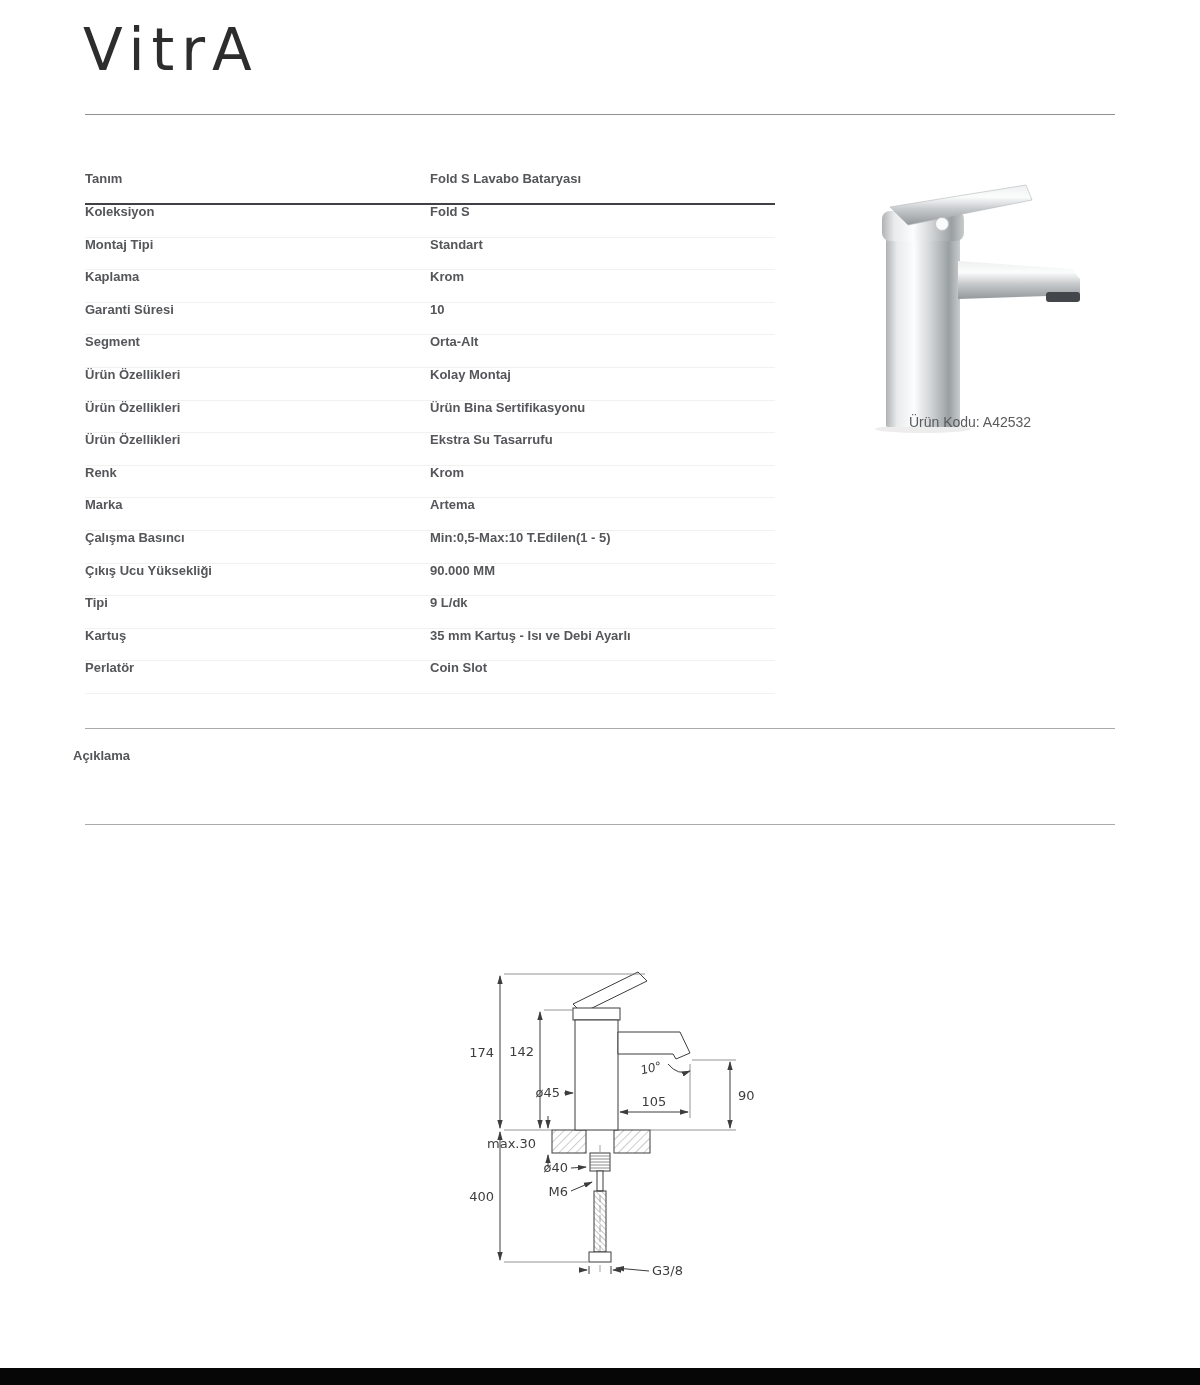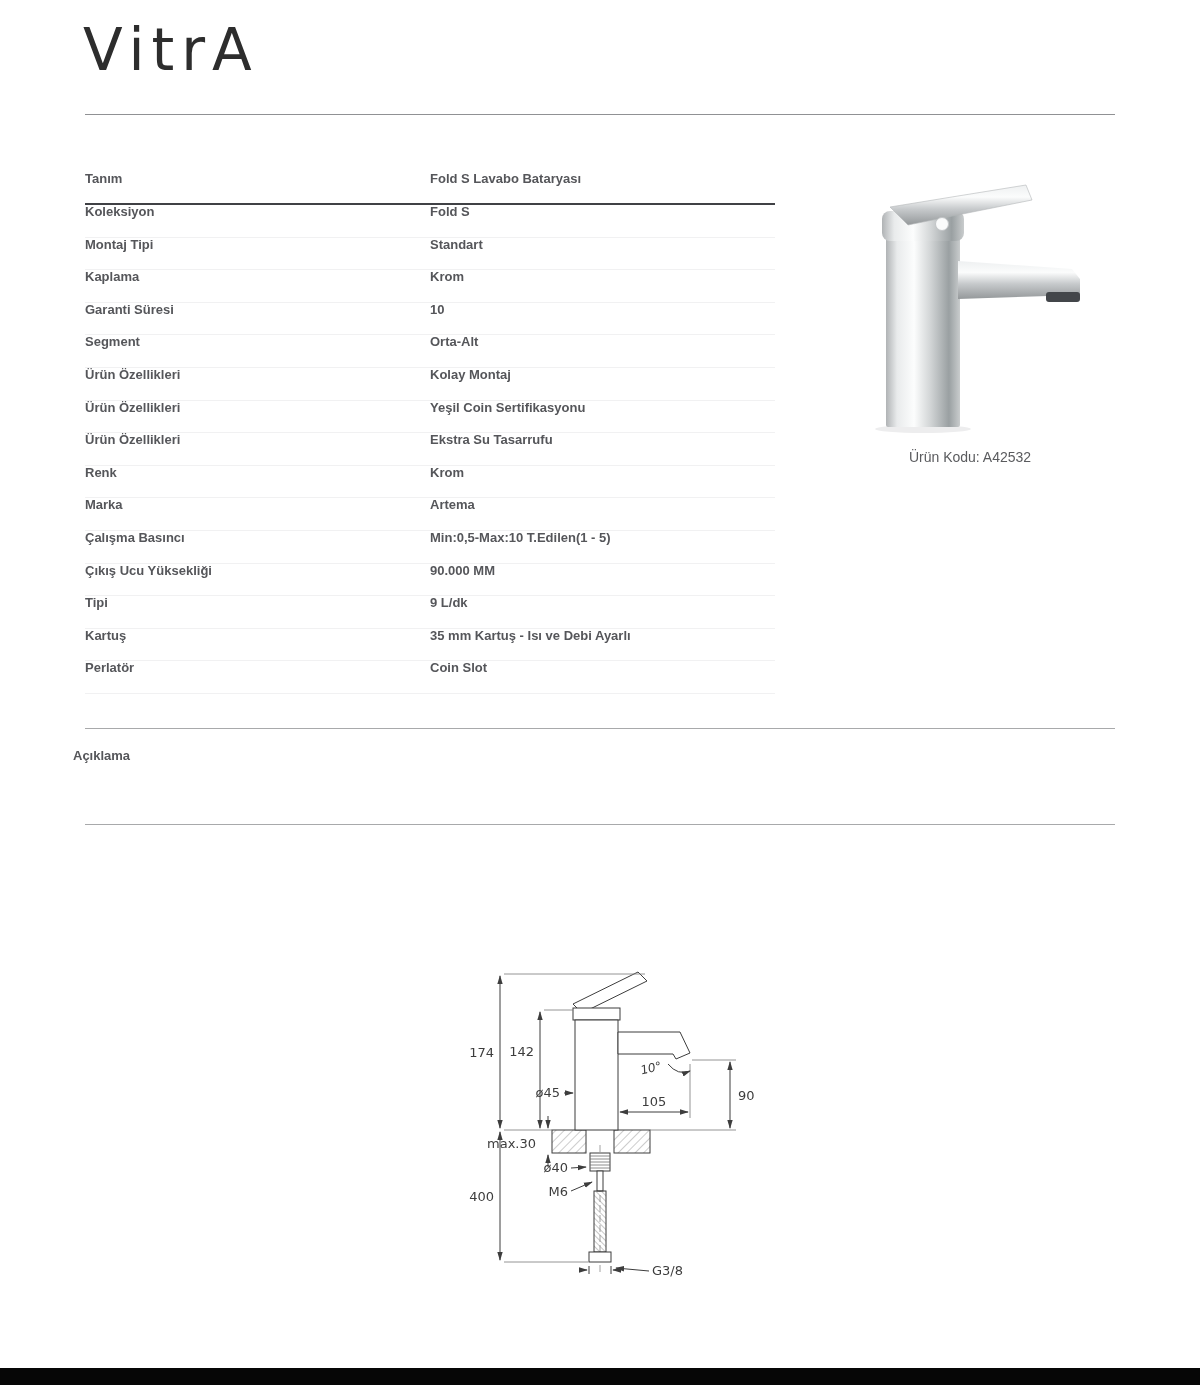--- a/index.html
+++ b/index.html
@@ -13,21 +13,21 @@
   .rule.r3{top:824px;background:#a8a9ab;}
 
   .spec-table{position:absolute;left:85px;top:172px;width:690px;color:#55565a;}
   .spec-row{display:flex;align-items:flex-start;height:31.6px;border-bottom:1px solid #f1f1f2;}
   .spec-row.header{height:31px;border-bottom:2px solid #404145;}
   .cell{font-size:13px;font-weight:bold;line-height:1.1;}
   .cell.label{width:345px;flex:none;}
   .cell.value{flex:1;}
 
   .product{position:absolute;left:820px;top:165px;}
-  .caption{position:absolute;left:820px;top:449px;width:300px;text-align:center;font-size:14px;color:#5a5b5e;}
+  .caption{position:absolute;left:820px;top:414px;width:300px;text-align:center;font-size:14px;color:#5a5b5e;}
 
   .section-heading{position:absolute;left:73px;top:748px;font-size:13px;font-weight:bold;color:#55565a;}
 
   .drawing{position:absolute;left:440px;top:940px;}
   svg text{font-family:"DejaVu Sans",sans-serif;font-size:13px;fill:#3d3d3d;font-weight:normal;}
 
   .bottom-bar{position:absolute;left:0;top:1368px;width:1200px;height:17px;background:#060606;}
 </style>
 </head>
 <body>
@@ -62,21 +62,21 @@
     <div class="spec-row">
       <div class="cell label">Segment</div>
       <div class="cell value">Orta-Alt</div>
     </div>
     <div class="spec-row">
       <div class="cell label">Ürün Özellikleri</div>
       <div class="cell value">Kolay Montaj</div>
     </div>
     <div class="spec-row">
       <div class="cell label">Ürün Özellikleri</div>
-      <div class="cell value">Yeşil Coin Sertifikasyonu</div>
+      <div class="cell value">Ürün Bina Sertifikasyonu</div>
     </div>
     <div class="spec-row">
       <div class="cell label">Ürün Özellikleri</div>
       <div class="cell value">Ekstra Su Tasarrufu</div>
     </div>
     <div class="spec-row">
       <div class="cell label">Renk</div>
       <div class="cell value">Krom</div>
     </div>
     <div class="spec-row">

